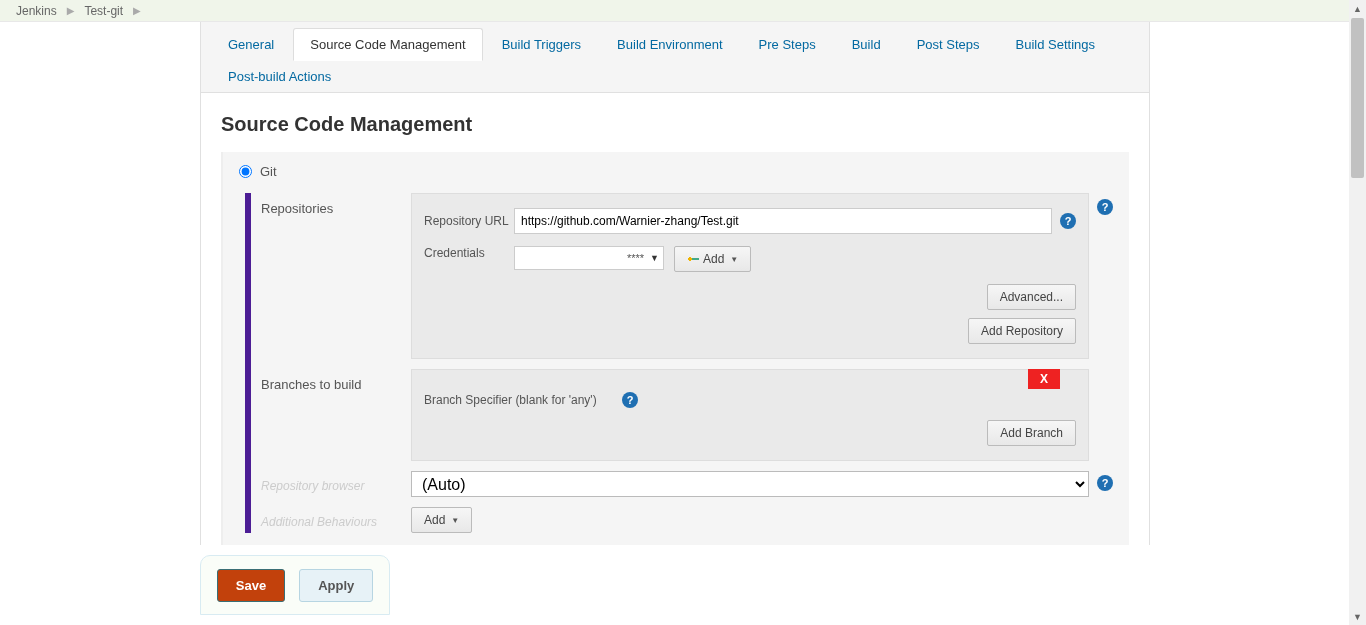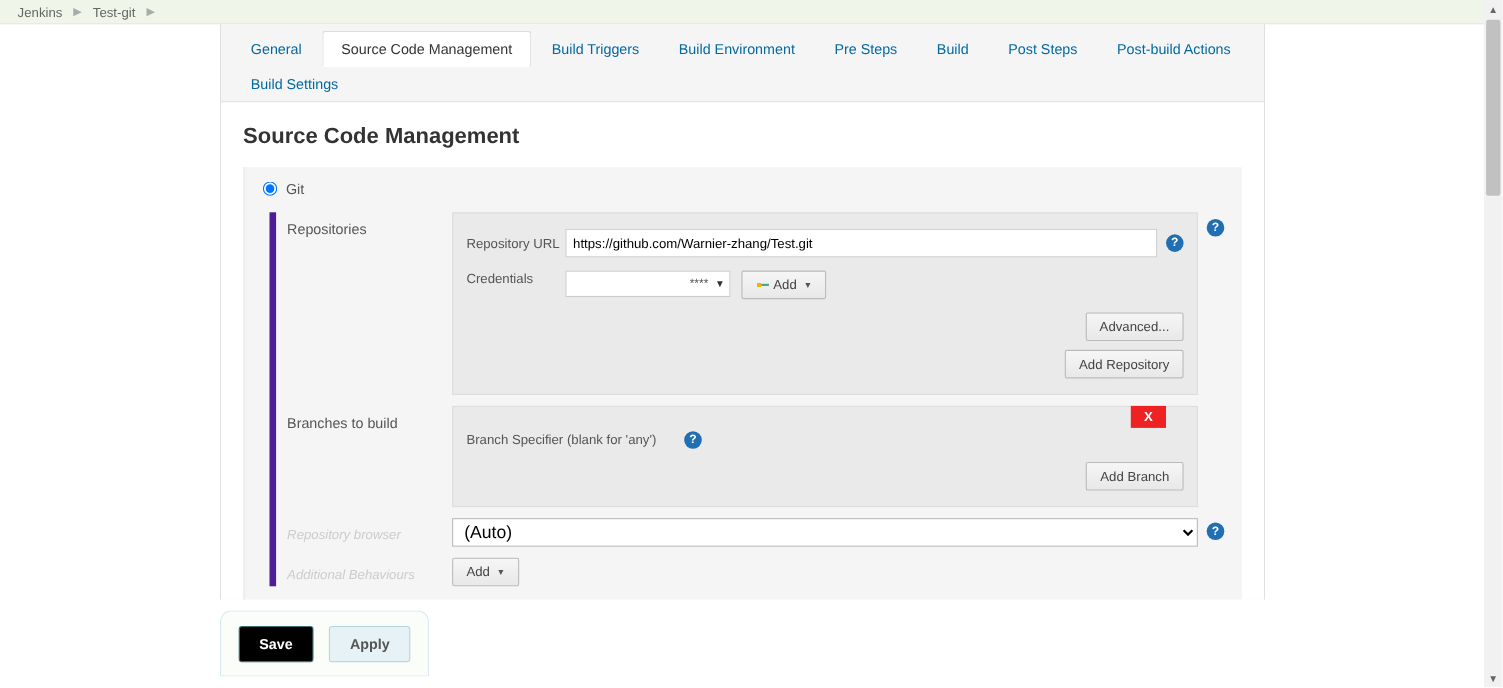--- a/index.html
+++ b/index.html
@@ -208,21 +208,21 @@
   height: 60px;
   background: #fafdf8;
   border: 1px solid #d8ebf2;
   border-radius: 10px 10px 0 0;
   display: flex;
   align-items: center;
   justify-content: center;
   gap: 14px;
 }
 .btn-save {
-  background: #000000;
+  background: #c2410c;
   color: #fff;
   border: 1px solid #3a6e75;
   padding: 8px 18px;
   font-size: 13px;
   font-weight: bold;
   cursor: pointer;
   border-radius: 3px;
 }
 .btn-apply {
   background: #e7f2f7;
@@ -297,22 +297,22 @@
 <div class="main-wrap">
 
   <div class="tabs">
     <div class="tab">General</div>
     <div class="tab active">Source Code Management</div>
     <div class="tab">Build Triggers</div>
     <div class="tab">Build Environment</div>
     <div class="tab">Pre Steps</div>
     <div class="tab">Build</div>
     <div class="tab">Post Steps</div>
+    <div class="tab">Build Settings</div>
     <div class="tab">Post-build Actions</div>
-    <div class="tab">Build Settings</div>
   </div>
 
   <div class="content">
     <div class="section-title">Source Code Management</div>
 
     <div class="form-area">
 
       <label class="radio-row">
         <input type="radio" name="scm" checked="" style="">
         <span>Git</span>

